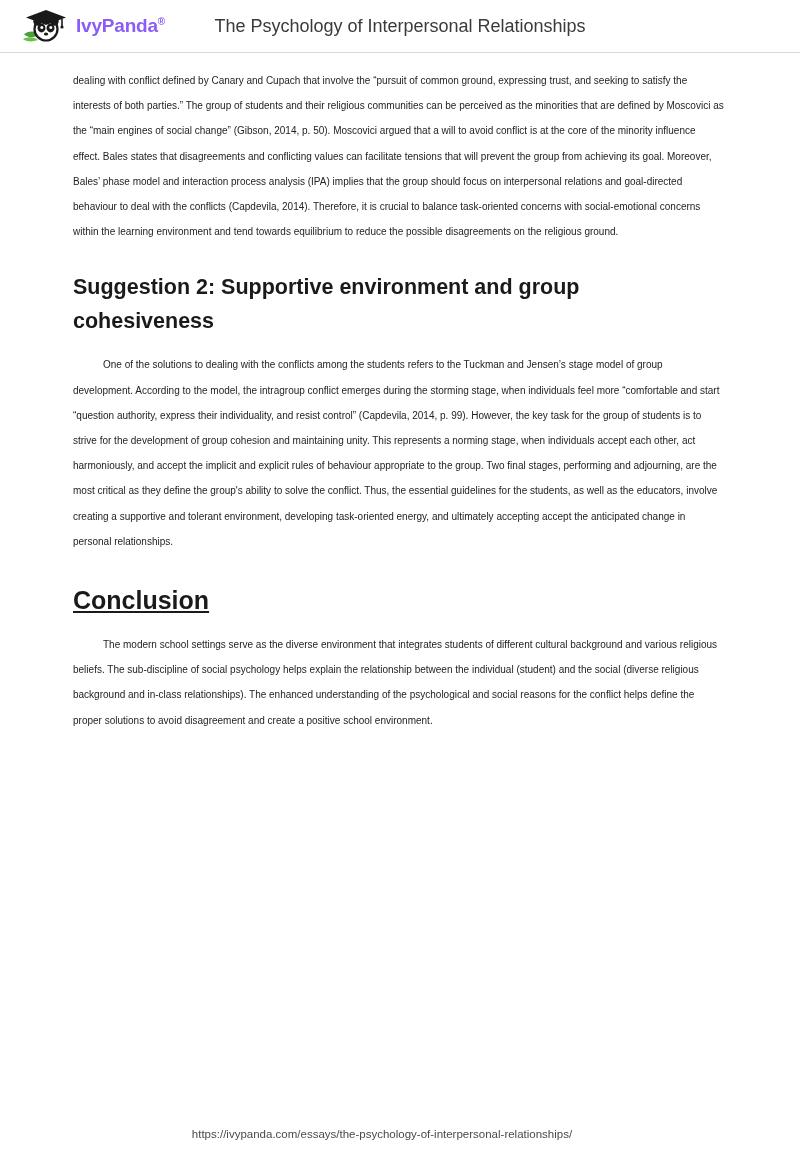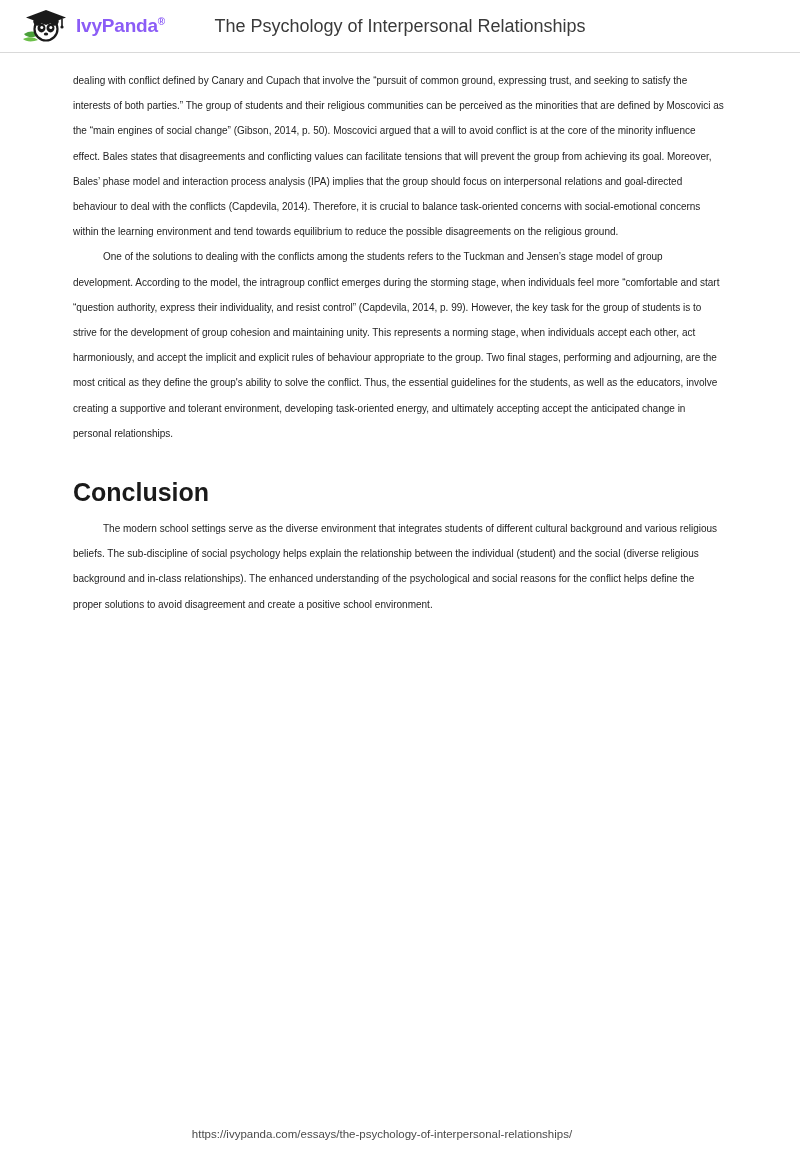--- a/index.html
+++ b/index.html
@@ -101,22 +101,23 @@
     font-weight: bold;
     color: #1a1a1a;
     margin: 26px 0 14px 0;
     font-family: "Liberation Sans", sans-serif;
   }
   h2.conclusion-title {
     font-size: 25px;
     line-height: 32px;
     font-weight: bold;
     color: #1a1a1a;
-    margin: 30px 0 8px 0;
+    margin: 30px 0 16px 0;
     font-family: "Liberation Sans", sans-serif;
+    text-decoration: underline;
   }
 
   
   .footer {
     position: absolute;
     bottom: 18px;
     left: 0;
     width: 788px;
     text-align: center;
     padding-right: 24px;
@@ -162,20 +163,21 @@
     </div>
     <div class="header-title">The Psychology of Interpersonal Relationships</div>
   </div>
 
   <div class="header-rule"></div>
 
   <div class="content">
 
     <p class="body-text">dealing with conflict defined by Canary and Cupach that involve the “pursuit of common ground, expressing trust, and seeking to satisfy the interests of both parties.” The group of students and their religious communities can be perceived as the minorities that are defined by Moscovici as the “main engines of social change” (Gibson, 2014, p. 50). Moscovici argued that a will to avoid conflict is at the core of the minority influence effect. Bales states that disagreements and conflicting values can facilitate tensions that will prevent the group from achieving its goal. Moreover, Bales’ phase model and interaction process analysis (IPA) implies that the group should focus on interpersonal relations and goal-directed behaviour to deal with the conflicts (Capdevila, 2014). Therefore, it is crucial to balance task-oriented concerns with social-emotional concerns within the learning environment and tend towards equilibrium to reduce the possible disagreements on the religious ground.</p>
 
+    <h2 class="section-title">Suggestion 2: Supportive environment and group cohesiveness</h2>
 
     <p class="body-text indent">One of the solutions to dealing with the conflicts among the students refers to the Tuckman and Jensen’s stage model of group development. According to the model, the intragroup conflict emerges during the storming stage, when individuals feel more “comfortable and start “question authority, express their individuality, and resist control” (Capdevila, 2014, p. 99). However, the key task for the group of students is to strive for the development of group cohesion and maintaining unity. This represents a norming stage, when individuals accept each other, act harmoniously, and accept the implicit and explicit rules of behaviour appropriate to the group. Two final stages, performing and adjourning, are the most critical as they define the group's ability to solve the conflict. Thus, the essential guidelines for the students, as well as the educators, involve creating a supportive and tolerant environment, developing task-oriented energy, and ultimately accepting accept the anticipated change in personal relationships.</p>
 
     <h2 class="conclusion-title">Conclusion</h2>
 
     <p class="body-text indent">The modern school settings serve as the diverse environment that integrates students of different cultural background and various religious beliefs. The sub-discipline of social psychology helps explain the relationship between the individual (student) and the social (diverse religious background and in-class relationships). The enhanced understanding of the psychological and social reasons for the conflict helps define the proper solutions to avoid disagreement and create a positive school environment.</p>
 
   </div>
 
   <div class="footer">

